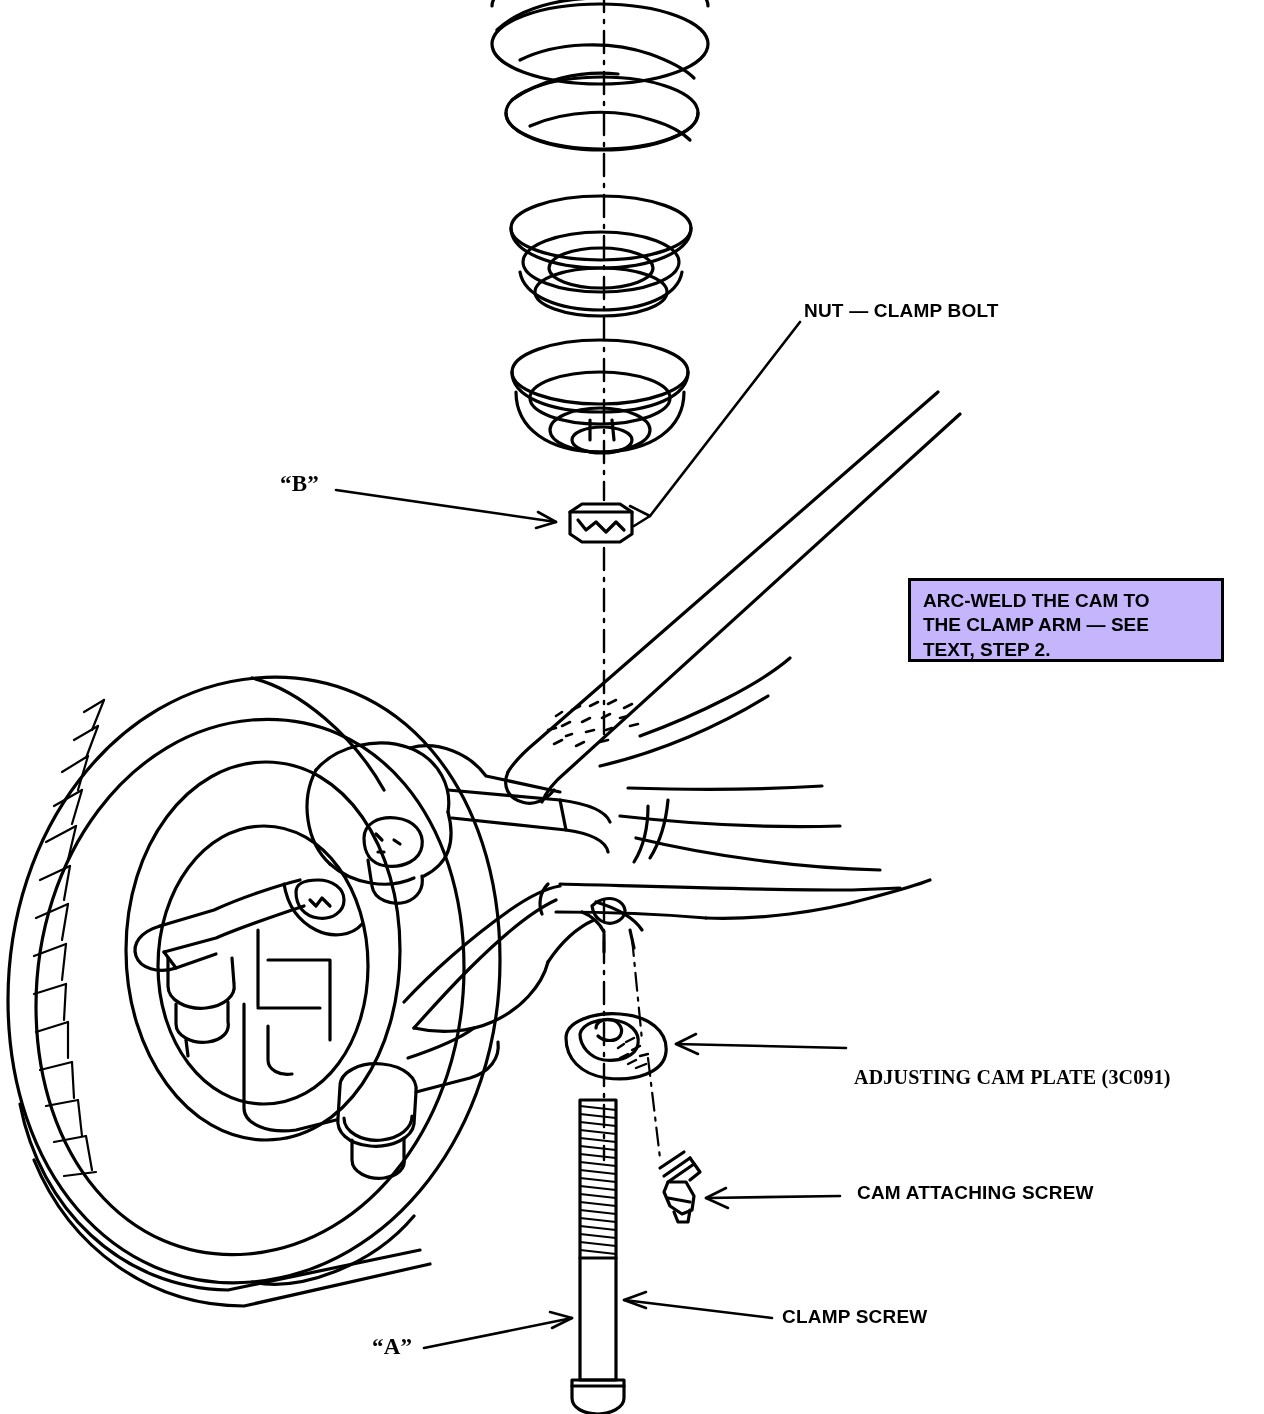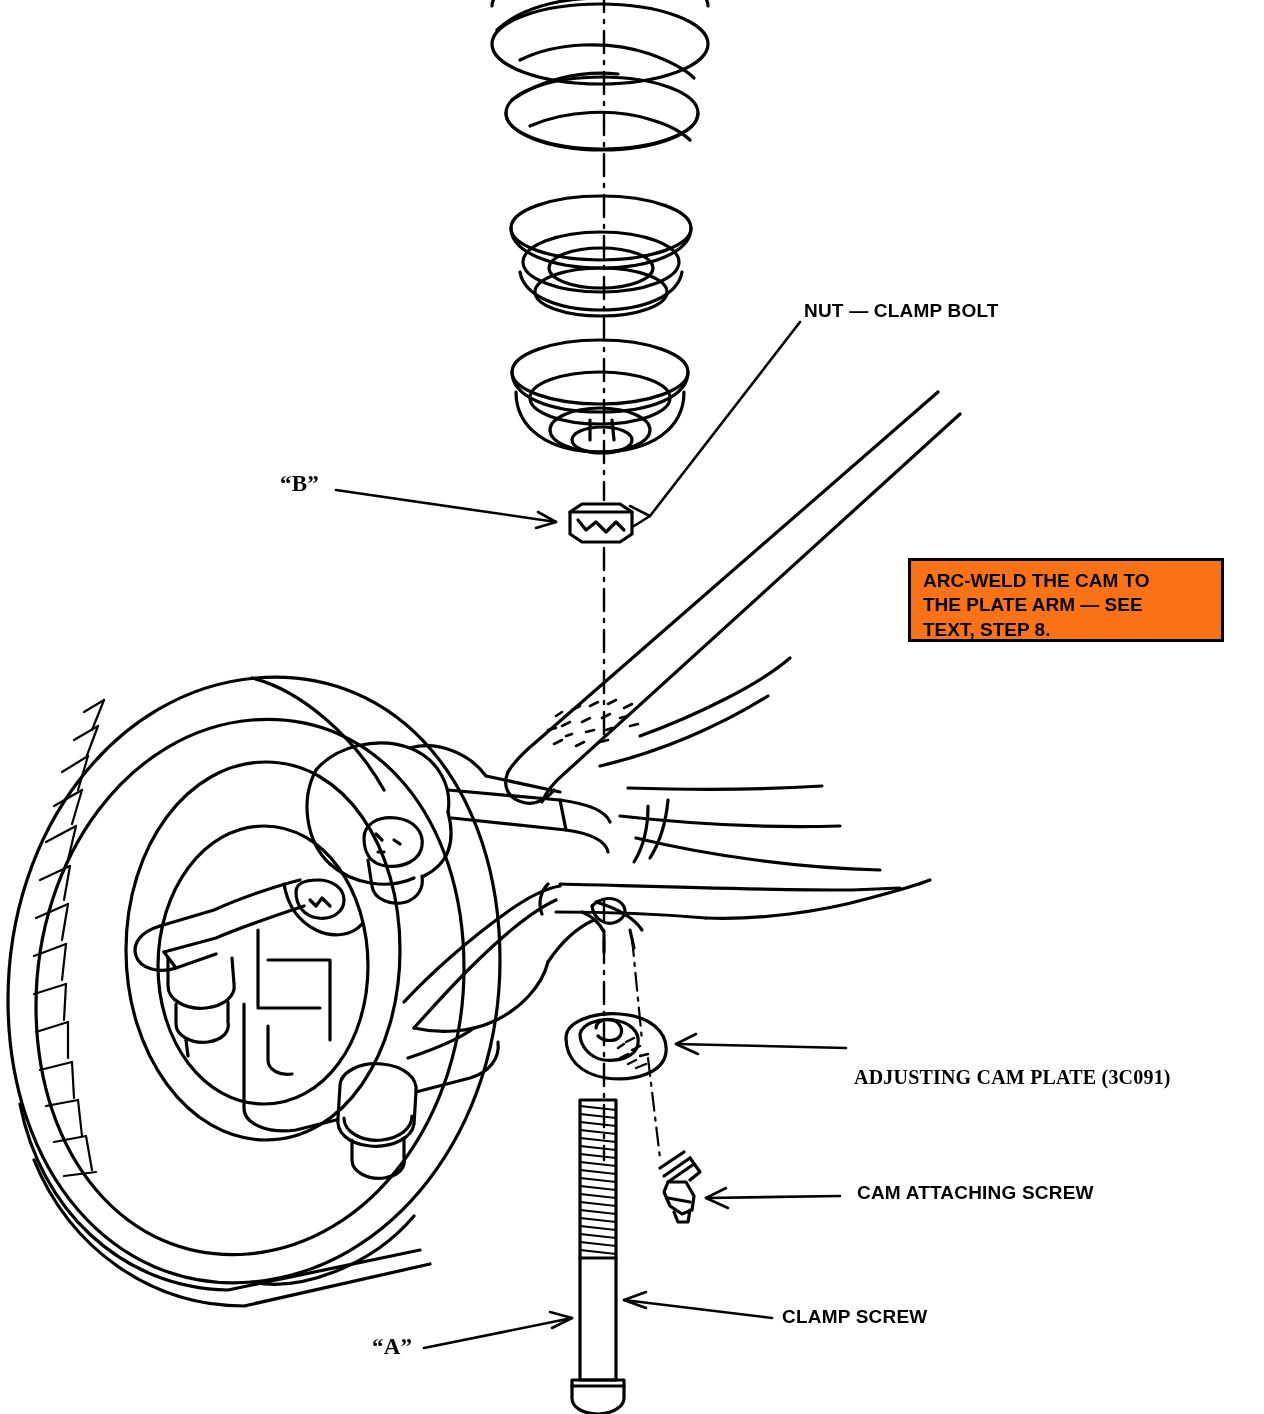--- a/index.html
+++ b/index.html
@@ -34,23 +34,24 @@
   }
   .label.serif {
     font-family: "Liberation Serif", serif;
     font-weight: bold;
     font-size: 20px;
     margin-top: 32px;
   }
   .callout-box {
     position: absolute;
     border: 3px solid #000000;
-    background: #f97316;
+    background: #c4b5fd;
     padding: 8px 20px 10px 12px;
     box-sizing: border-box;
+    margin-top: 20px;
   }
   .callout-box .line {
     font-family: "Liberation Sans", sans-serif;
     font-size: 19px;
     font-weight: bold;
     line-height: 1.28;
     color: #000000;
     white-space: nowrap;
   }
   .quote-label {
@@ -255,22 +256,22 @@
 
     </g>
   </svg>
 
   <div class="label" style="left:804px; top:300px;">NUT — CLAMP BOLT</div>
 
   <div class="label quote-label" style="left:280px; top:471px;">“B”</div>
 
   <div class="callout-box" style="left:908px; top:558px; width:316px; height:84px;">
     <div class="line">ARC-WELD THE CAM TO</div>
-    <div class="line">THE PLATE ARM — SEE</div>
-    <div class="line">TEXT, STEP 8.</div>
+    <div class="line">THE CLAMP ARM — SEE</div>
+    <div class="line">TEXT, STEP 2.</div>
   </div>
 
   <div class="label serif" style="left:854px; top:1034px;">ADJUSTING CAM PLATE (3C091)</div>
 
   <div class="label" style="left:857px; top:1182px;">CAM ATTACHING SCREW</div>
 
   <div class="label" style="left:782px; top:1306px;">CLAMP SCREW</div>
 
   <div class="label quote-label" style="left:372px; top:1334px;">“A”</div>
 

